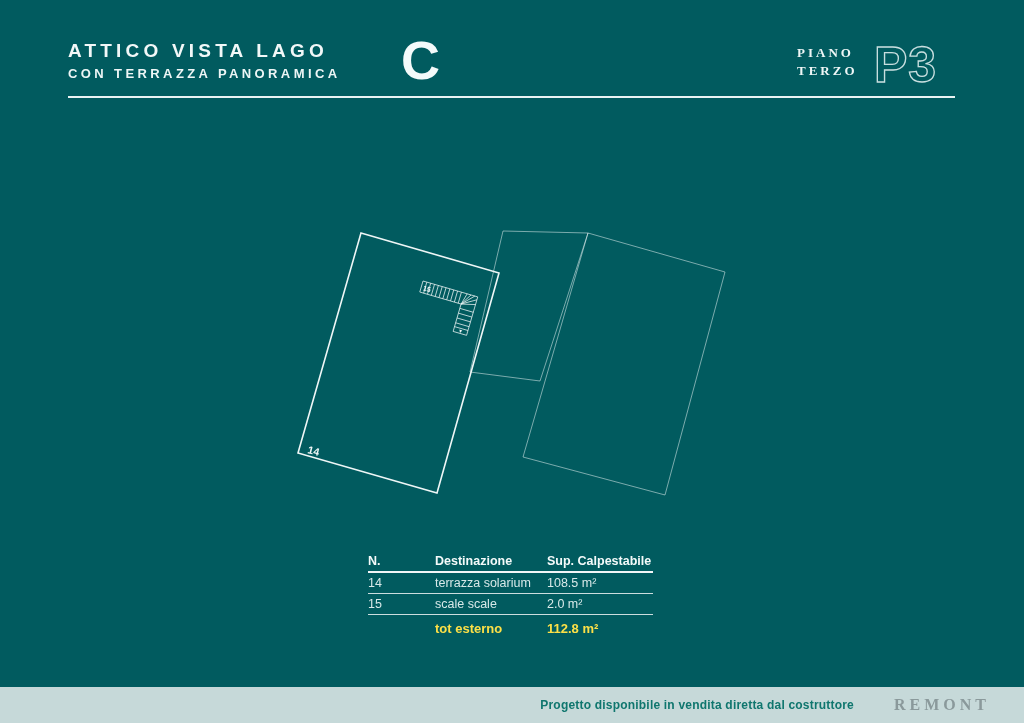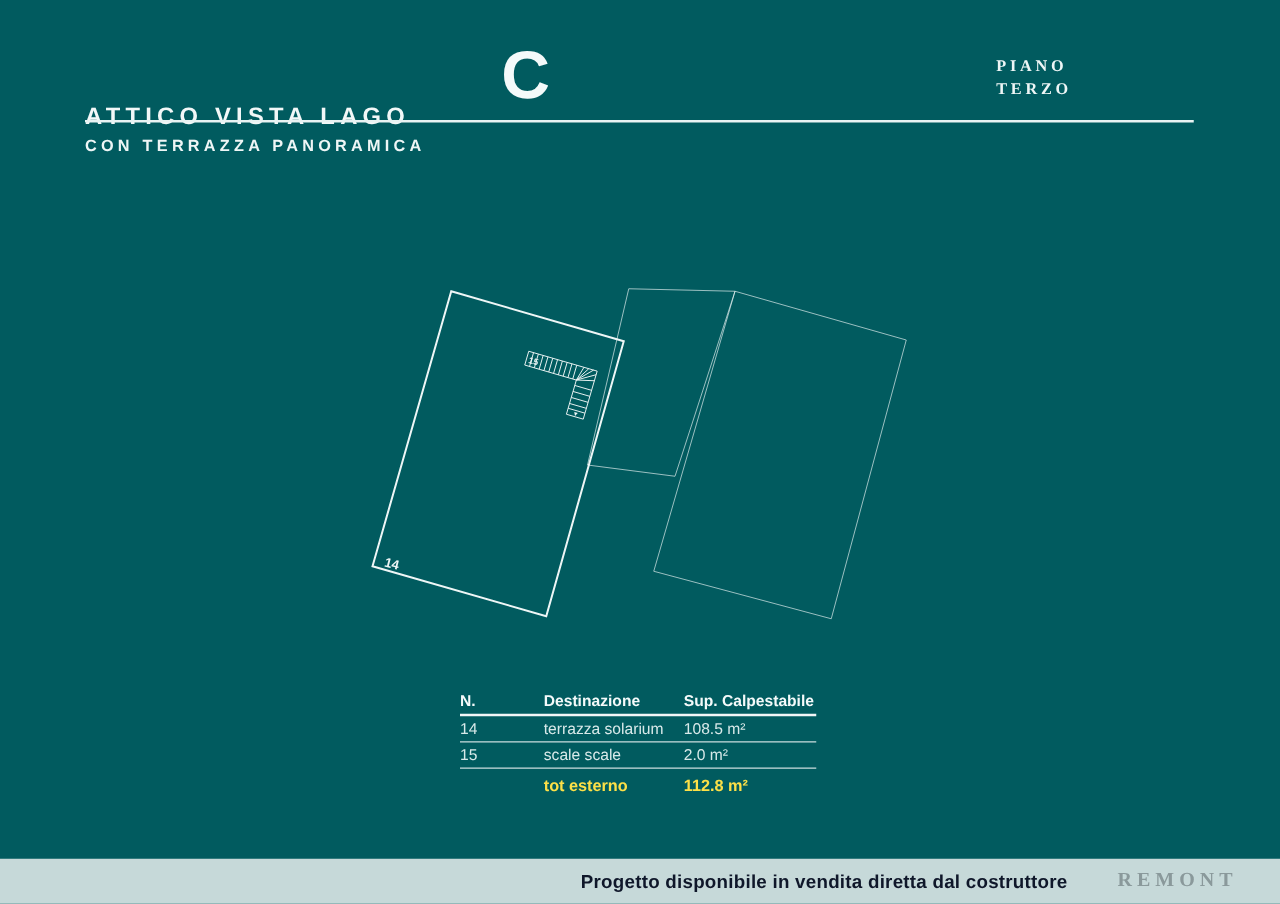--- a/index.html
+++ b/index.html
@@ -9,21 +9,21 @@
     background: #015b5f;
     position: relative;
     overflow: hidden;
   }
   .page {
     position: absolute; inset: 0;
     background: #015b5f;
   }
 
   
-  .title-block { position: absolute; left: 68px; top: 40px; color: #f2f8f8; margin-top: 43px; }
+  .title-block { position: absolute; left: 68px; top: 40px; color: #f2f8f8; }
   .title {
     font-size: 19px; font-weight: 800; letter-spacing: 4.2px;
     color: #f2f8f8; white-space: nowrap;
   }
   .subtitle {
     font-size: 13px; font-weight: 700; letter-spacing: 3.4px;
     margin-top: 4px; color: #eef6f6; white-space: nowrap;
   }
   .unit-letter {
     position: absolute; left: 401px; top: 33px;
@@ -65,21 +65,21 @@
   .t-foot { height: 26px; font-weight: 700; color: #fde047; font-size: 13px; }
 
   
   .bottom-bar {
     position: absolute; left: 0; bottom: 0; width: 1024px; height: 36px;
     background: #c6d9d9;
     display: flex; align-items: center; justify-content: flex-end;
     padding-right: 34px;
   }
   .availability-note {
-    color: #0f172a; font-size: 15px; font-weight: 600; letter-spacing: 0.2px;
+    color: #0f766e; font-size: 12px; font-weight: 600; letter-spacing: 0.2px;
   }
   .brand-logo {
     font-family: Liberation Serif, serif;
     color: #8a999b; font-size: 16px; font-weight: 600;
     letter-spacing: 4px; margin-left: 40px;
   }
 </style>
 </head>
 <body>
 
@@ -87,20 +87,21 @@
 
   <div class="title-block">
     <div class="title">ATTICO VISTA LAGO</div>
     <div class="subtitle">CON TERRAZZA PANORAMICA</div>
   </div>
   <div class="unit-letter">C</div>
   <div class="floor-block">
     <div>PIANO</div>
     <div>TERZO</div>
   </div>
+  <div class="floor-code">P3</div>
   <div class="divider"></div>
 
   <svg class="plan-svg" width="465" height="300" viewBox="280 210 465 300">
 
     <polygon points="588,233 725,272 665,495 523,457" fill="none" stroke="rgba(238,246,246,0.65)" stroke-width="0.8"></polygon>
     <polygon points="503,231 588,233 540,381 470,372" fill="none" stroke="rgba(238,246,246,0.65)" stroke-width="0.8"></polygon>
 
     <polygon points="361,233 499,273 437,493 298,453" fill="none" stroke="#eef6f6" stroke-width="1.6"></polygon>
     <text x="307" y="453" transform="rotate(14 307 453)" fill="#eef6f6" font-size="10.5" font-weight="bold" font-family="Liberation Sans, sans-serif">14</text>
 

